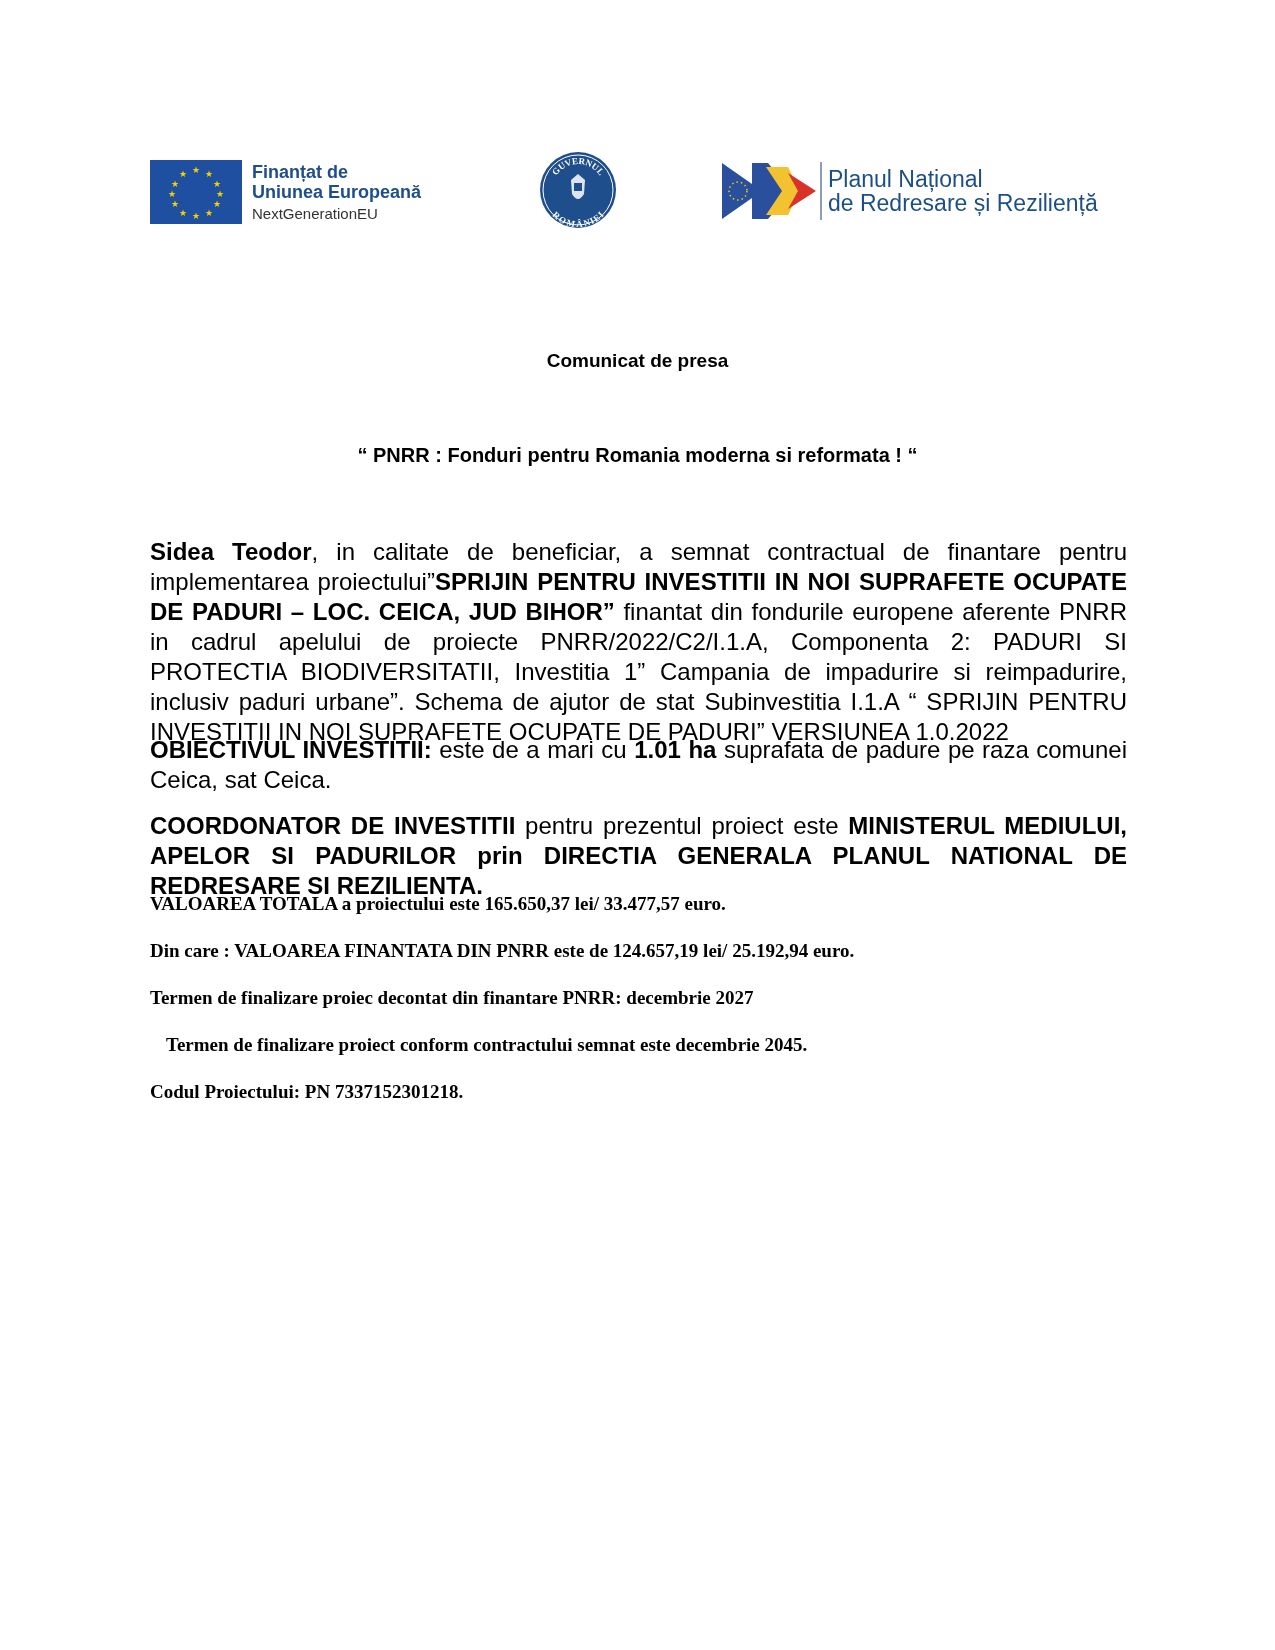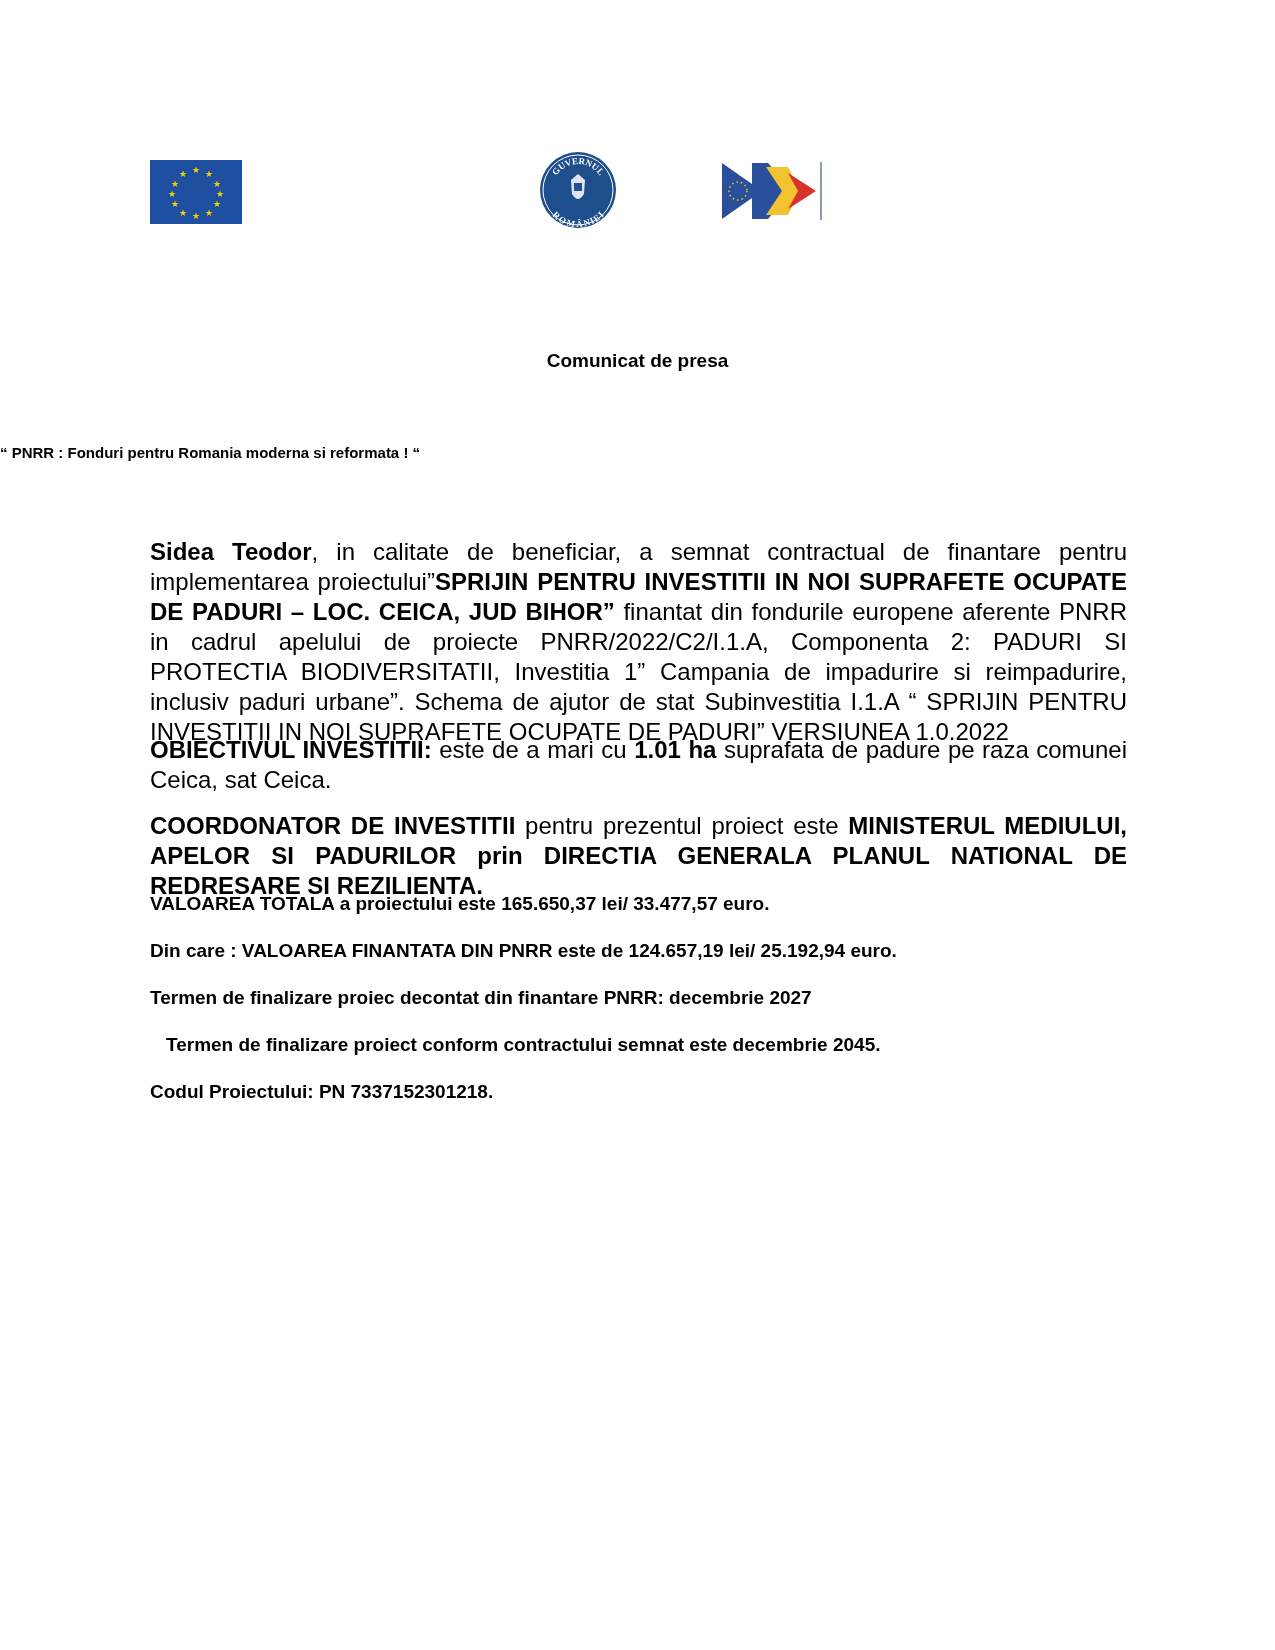--- a/index.html
+++ b/index.html
@@ -13,28 +13,28 @@
   .eu-text .l1, .eu-text .l2 { color: #1f4e8c; font-weight: bold; font-size: 18px; }
   .eu-text .l3 { color: #333; font-size: 15px; margin-top: 2px; }
 
   .gov-logo { position: absolute; left: 538px; top: 0px; width: 80px; height: 80px; }
 
   .pnrr-logo { position: absolute; left: 722px; top: 12px; display: flex; align-items: center; }
   .pnrr-mark { width: 94px; height: 56px; }
   .pnrr-divider { width: 2px; height: 58px; background: #8aa0b8; margin: 0 6px 0 4px; }
   .pnrr-text { color: #1d4f86; font-size: 23px; line-height: 1.05; }
   .title { position: absolute; top: 350px; left: 0; width: 1275px; text-align: center; font-weight: bold; font-size: 19px; }
-  .subtitle { position: absolute; top: 444px; left: 0; width: 1275px; text-align: left; font-weight: bold; font-size: 15px; }
+  .subtitle { position: absolute; top: 444px; left: 0; width: 1275px; text-align: center; font-weight: bold; font-size: 20px; }
 
   .para { position: absolute; left: 150px; width: 977px; font-size: 24px; line-height: 30px; text-align: justify; }
   .b { font-weight: bold; }
   .p1 { top: 537px; }
   .p2 { top: 735px; }
   .p3 { top: 811px; }
-  .line { position: absolute; left: 150px; width: 977px; font-size: 19px; font-weight: bold; }
+  .line { position: absolute; left: 150px; width: 977px; font-size: 19px; font-weight: bold; font-family: Liberation Serif, serif; }
   .v1 { top: 893px; }
   .v2 { top: 940px; }
   .v3 { top: 987px; }
   .v4 { top: 1034px; margin-left: 16px; }
   .v5 { top: 1081px; }
 </style>
 </head>
 <body>
 
 <div class="logos">
@@ -46,20 +46,25 @@
       <span style="left:66px;top:30px">★</span>
       <span style="left:63px;top:40px">★</span>
       <span style="left:55px;top:49px">★</span>
       <span style="left:42px;top:52px">★</span>
       <span style="left:29px;top:49px">★</span>
       <span style="left:21px;top:40px">★</span>
       <span style="left:18px;top:30px">★</span>
       <span style="left:21px;top:20px">★</span>
       <span style="left:29px;top:10px">★</span>
     </div>
+    <div class="eu-text">
+      <div class="l1">Finanțat de</div>
+      <div class="l2">Uniunea Europeană</div>
+      <div class="l3">NextGenerationEU</div>
+    </div>
   </div>
 
   <svg class="gov-logo" viewBox="0 0 80 80">
     <defs>
       <path id="arcTop" d="M 14 40 A 26 26 0 0 1 66 40"></path>
       <path id="arcBot" d="M 12 42 A 28 28 0 0 0 68 42"></path>
     </defs>
     <circle cx="40" cy="40" r="38" fill="#1f4e8c"></circle>
     <circle cx="40" cy="40" r="35" fill="none" stroke="#fff" stroke-width="1"></circle>
     <text font-size="9" fill="#fff" font-family="Liberation Serif, serif" font-weight="bold"><textPath href="#arcTop" startOffset="50%" text-anchor="middle">GUVERNUL</textPath></text>
@@ -70,20 +75,24 @@
 
   <div class="pnrr-logo">
     <svg class="pnrr-mark" viewBox="0 0 94 56">
       <polygon points="0,0 40,28 0,56" fill="#2a4f9c"></polygon>
       <polygon points="30,0 46,0 70,28 46,56 30,56" fill="#2a4f9c"></polygon>
       <polygon points="44,4 66,4 78,28 66,52 44,52 60,28" fill="#f2c230"></polygon>
       <polygon points="66,10 94,28 66,46 76,28" fill="#d8322a"></polygon>
       <circle cx="16" cy="28" r="9" fill="none" stroke="#f5d000" stroke-width="1.5" stroke-dasharray="1.5 3"></circle>
     </svg>
     <div class="pnrr-divider"></div>
+    <div class="pnrr-text">
+      <div>Planul Național</div>
+      <div>de Redresare și Reziliență</div>
+    </div>
   </div>
 </div>
 
 <div class="title">Comunicat de presa</div>
 <div class="subtitle">“ PNRR : Fonduri pentru Romania moderna si reformata ! “</div>
 
 <div class="para p1"><span class="b">Sidea Teodor</span><span>, in calitate de beneficiar, a semnat contractual de finantare pentru implementarea proiectului”</span><span class="b">SPRIJIN PENTRU INVESTITII IN NOI SUPRAFETE OCUPATE DE PADURI – LOC. CEICA, JUD BIHOR”</span><span> finantat din fondurile europene aferente PNRR in cadrul apelului de proiecte PNRR/2022/C2/I.1.A, Componenta 2: PADURI SI PROTECTIA BIODIVERSITATII, Investitia 1” Campania de impadurire si reimpadurire, inclusiv paduri urbane”. Schema de ajutor de stat Subinvestitia I.1.A          “ SPRIJIN PENTRU INVESTITII IN NOI SUPRAFETE OCUPATE DE PADURI” VERSIUNEA 1.0.2022</span></div>
 
 <div class="para p2"><span class="b">OBIECTIVUL INVESTITII:</span><span> este de a mari cu </span><span class="b">1.01 ha</span><span> suprafata de padure pe raza comunei Ceica, sat Ceica.</span></div>
 

